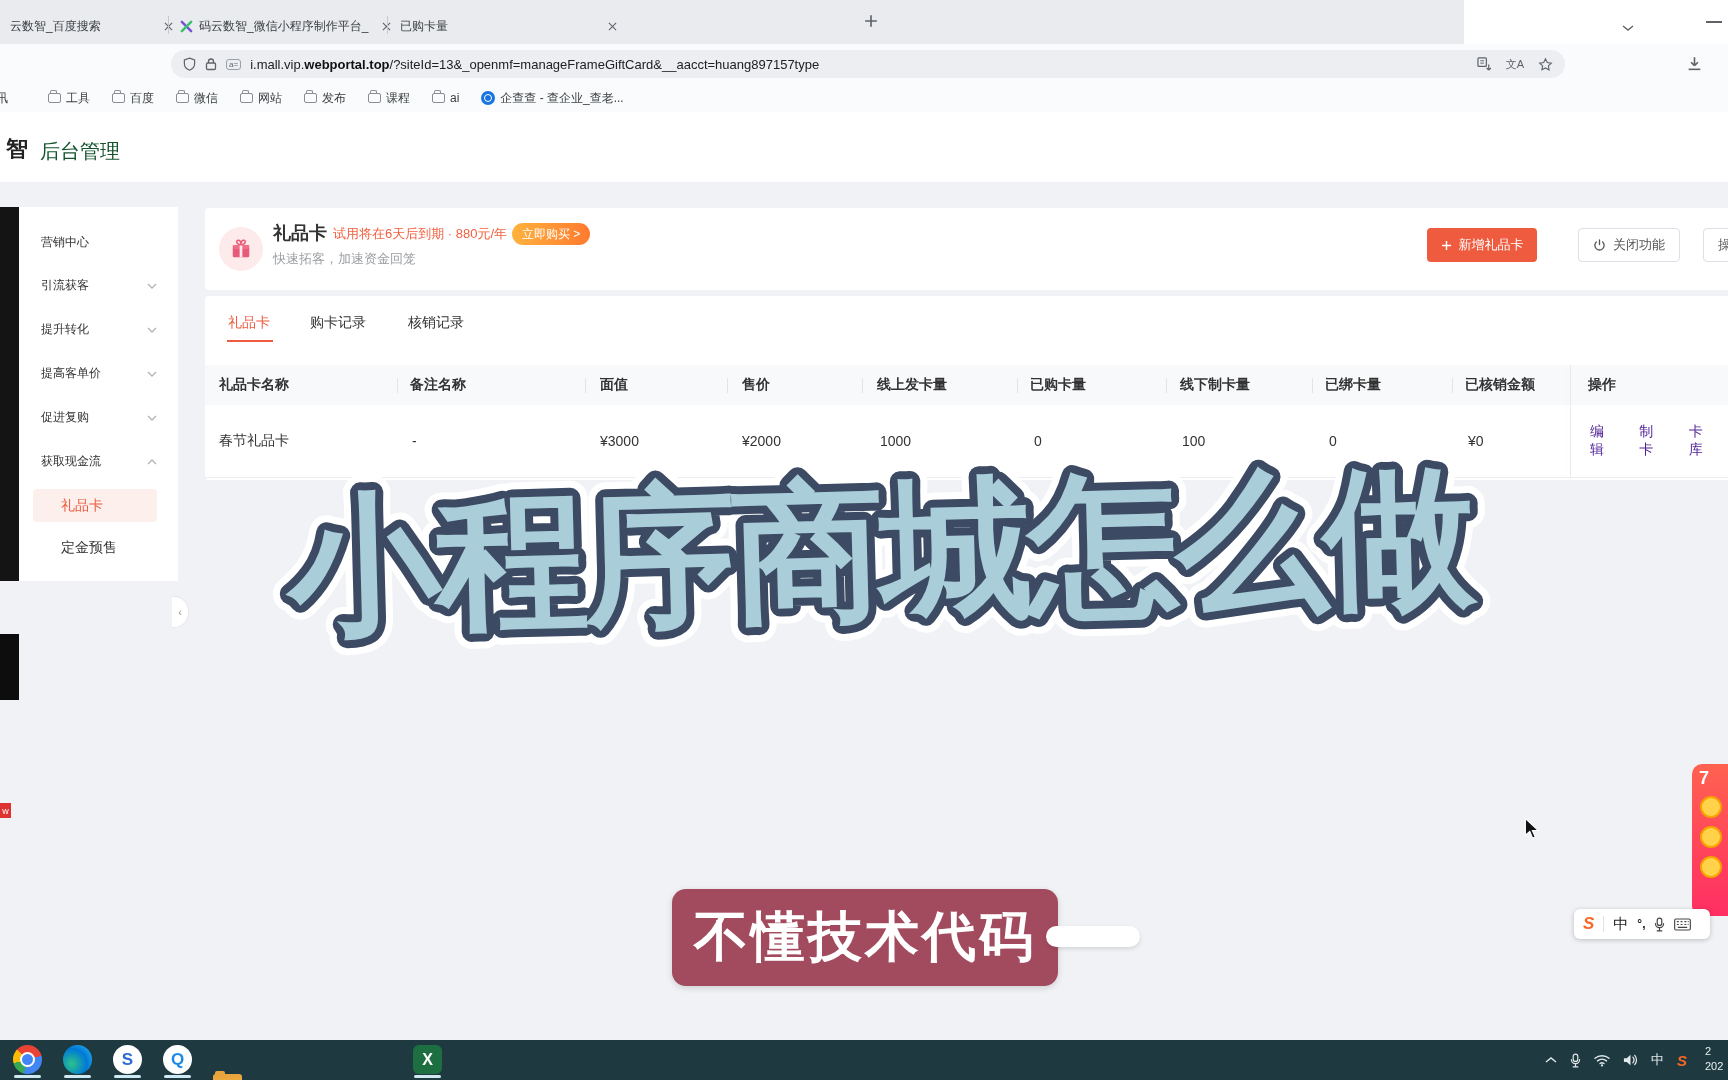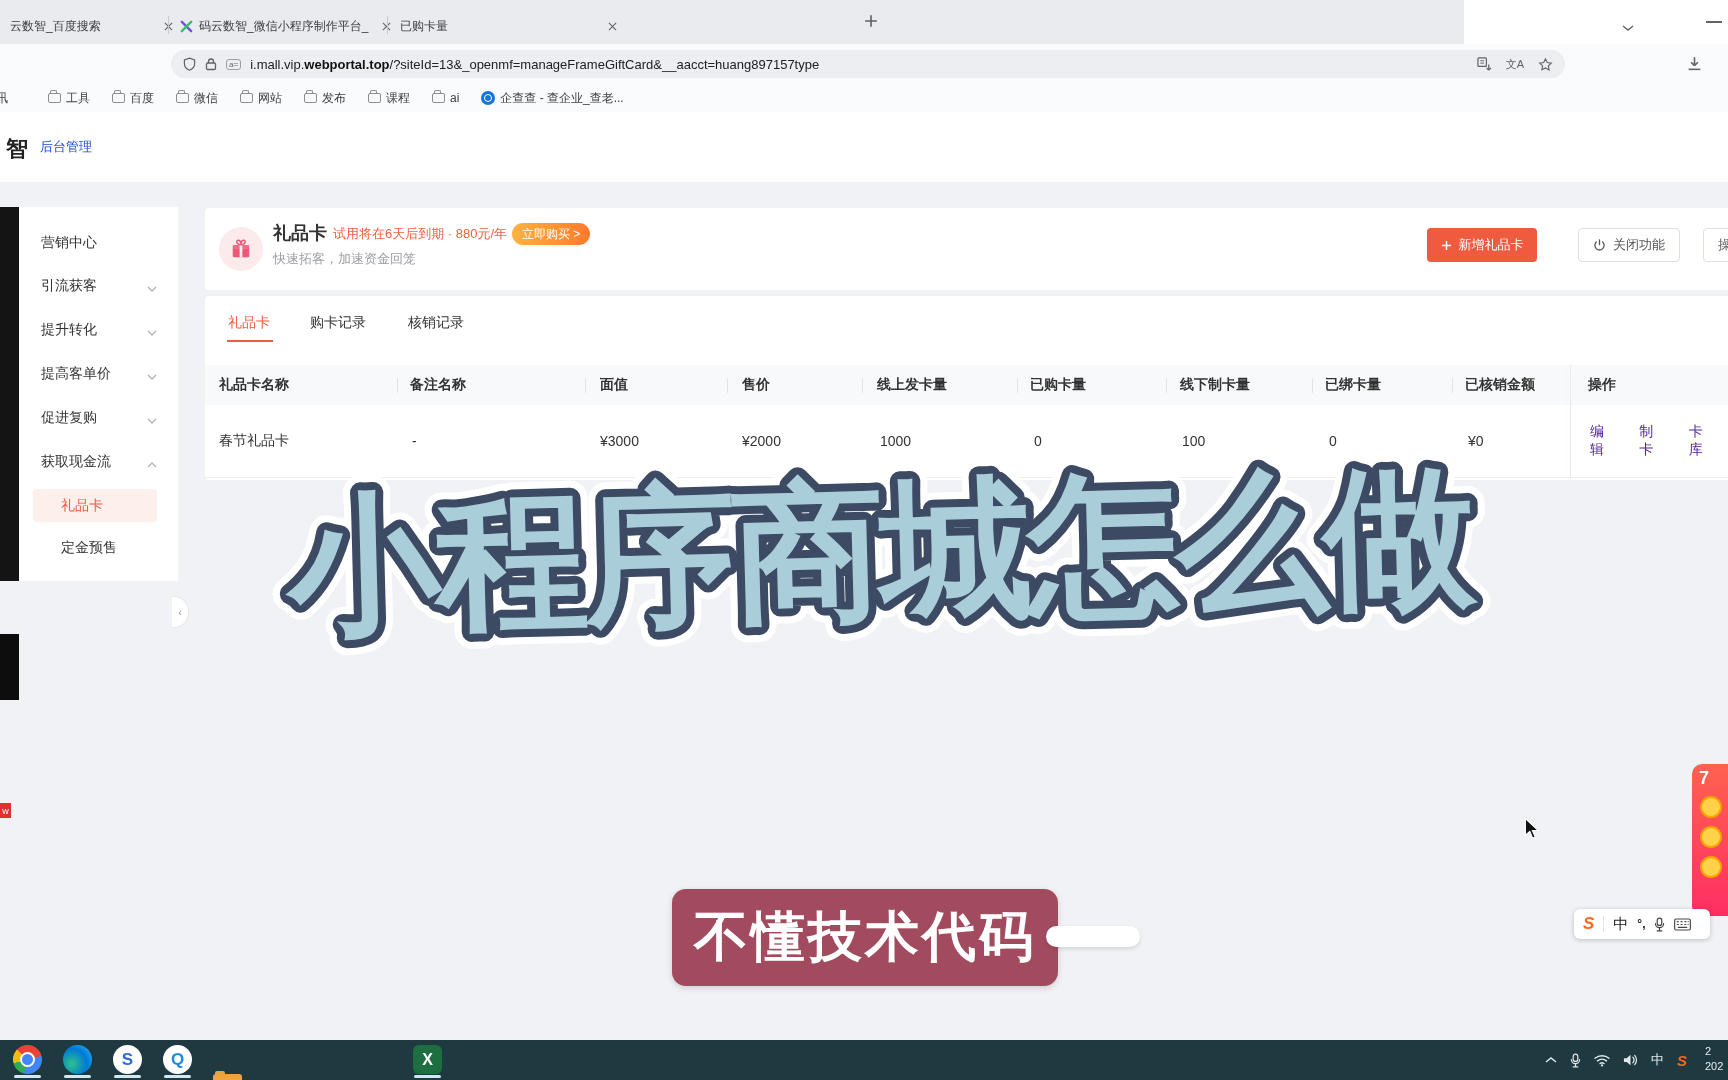--- a/index.html
+++ b/index.html
@@ -21,26 +21,26 @@
   .bookmarks{position:absolute;left:0;top:84px;width:1728px;height:28px;background:#fafbfc;border-bottom:1px solid #e7e8ea;display:flex;align-items:center;font-size:12px;color:#3c4043;}
   .bm{display:flex;align-items:center;gap:5px;margin-right:22px;white-space:nowrap;}
   .folder{width:13px;height:10px;border:1px solid #8a8d91;border-radius:2px;position:relative;display:inline-block;box-sizing:border-box;}
   .folder::before{content:"";position:absolute;top:-4px;left:1px;width:5px;height:2px;border:1px solid #8a8d91;border-bottom:none;border-radius:2px 2px 0 0;}
   .qcc-ic{width:14px;height:14px;border-radius:50%;background:#1673e0;position:relative;display:inline-block;}
   .qcc-ic::after{content:"";position:absolute;inset:3px;border:1.5px solid #fff;border-radius:50%;}
 
   
   .appheader{position:absolute;left:0;top:112px;width:1728px;height:70px;background:#fff;border-bottom:1px solid #ececee;}
   .logoch{position:absolute;left:6px;top:22px;font-size:22px;font-weight:bold;color:#222;}
-  .apptitle{position:absolute;left:40px;top:26px;font-size:13px;color:#1d4ed8;}
+  .apptitle{position:absolute;left:40px;top:26px;font-size:20px;color:#14532d;}
 
   
   .content{position:absolute;left:0;top:182px;width:1728px;height:858px;background:#f0f2f5;}
   .sidebar{position:absolute;left:19px;top:25px;width:159px;height:374px;background:#fff;}
-  .mi{position:absolute;left:22px;width:130px;height:20px;font-size:14px;color:#333;display:flex;align-items:flex-end;}
+  .mi{position:absolute;left:22px;width:130px;height:20px;font-size:12px;color:#333;display:flex;align-items:center;}
   .mi .chev{position:absolute;right:14px;}
   .sub-active{position:absolute;left:14px;width:124px;height:33px;background:#fdefec;border-radius:4px;display:flex;align-items:center;padding-left:28px;box-sizing:border-box;font-size:14px;color:#ee5b3e;}
   .sub{position:absolute;left:42px;font-size:14px;color:#333;}
   .handle{position:absolute;left:172px;top:414px;width:16px;height:30px;background:#fff;border:1px solid #e5e6e8;border-left:none;border-radius:0 15px 15px 0;display:flex;align-items:center;justify-content:center;color:#999;font-size:11px;}
   .blackstrip{position:absolute;background:#141414;}
   .redw{position:absolute;left:0;top:621px;width:11px;height:15px;background:#e03131;color:#fff;font-size:9px;display:flex;align-items:center;justify-content:center;}
 
   .card{position:absolute;left:205px;width:1533px;background:#fff;border-radius:4px;}
   .gift-circle{position:absolute;left:14px;top:19px;width:44px;height:44px;border-radius:50%;background:#fdeaea;display:flex;align-items:center;justify-content:center;}
   .g-title{position:absolute;left:68px;top:13px;font-size:18px;font-weight:bold;color:#333;}

